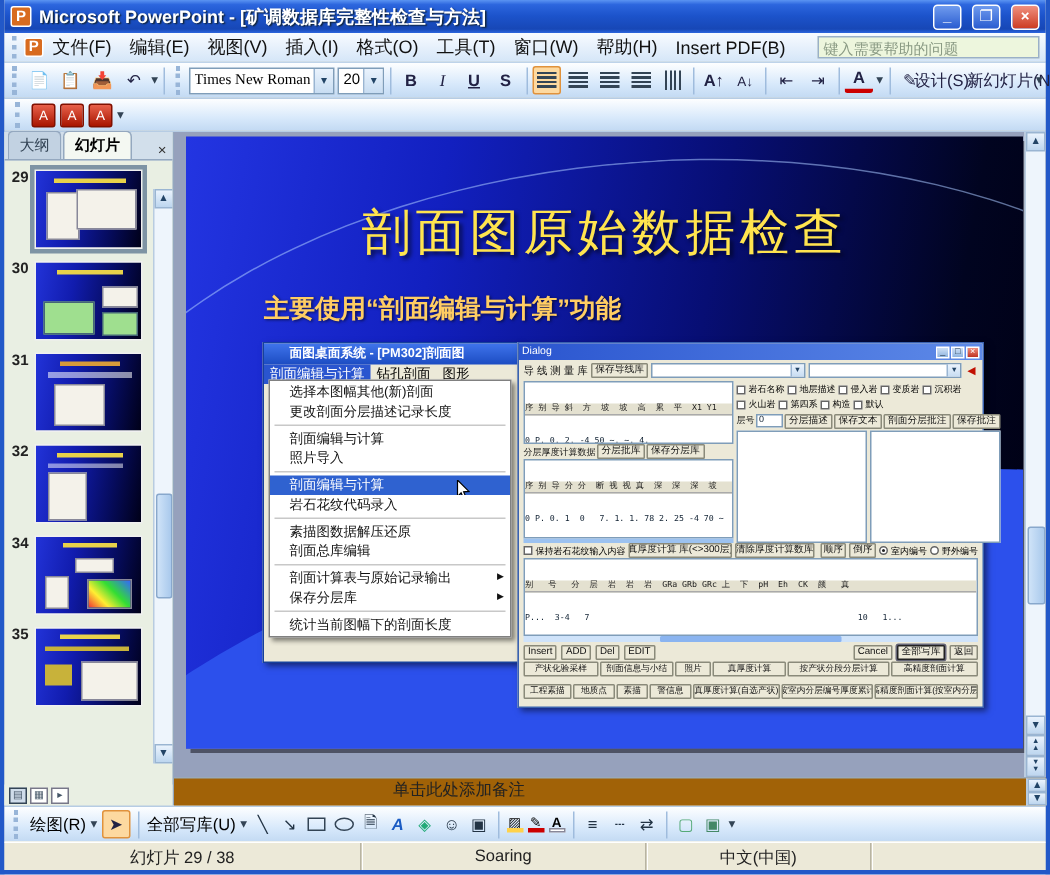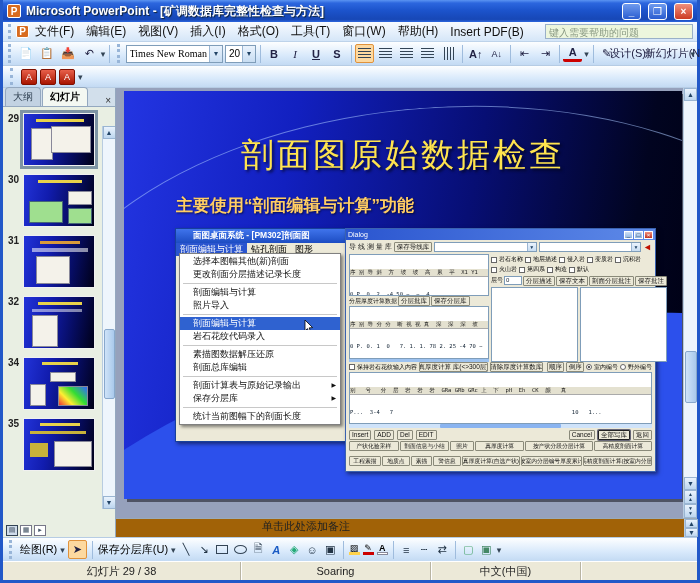--- a/index.html
+++ b/index.html
@@ -525,21 +525,21 @@
       </div>
     </div>
   </div>
 
   <div class="drawbar">
     <div class="handle"></div>
     <span>绘图(R)</span>
     <span class="tinyglyph">▾</span>
     <span class="tbtn hl">➤</span>
     <div class="sep"></div>
-    <span>保存分层库(U)</span>
+    <span>全部写库(U)</span>
     <span class="tinyglyph">▾</span>
     <span class="shape">╲</span>
     <span class="shape">↘</span>
     <span class="shape">
         <span class="rect-ic"></span>
       </span>
     <span class="shape">
         <span class="oval-ic"></span>
       </span>
     <span class="shape">🗎</span>

